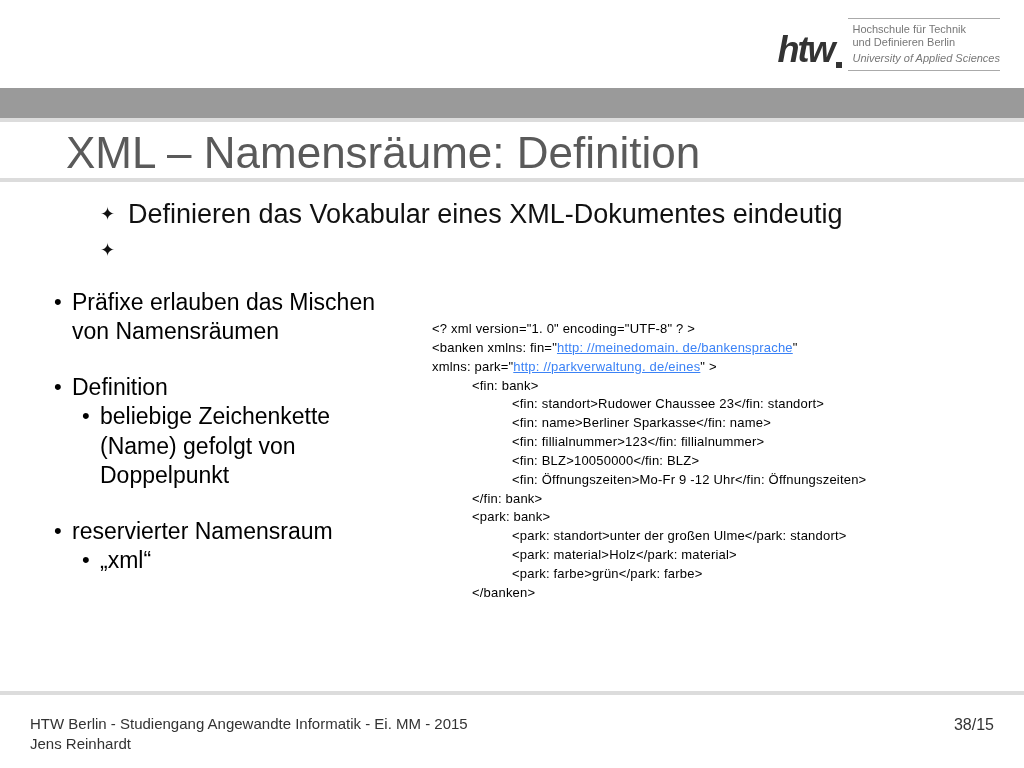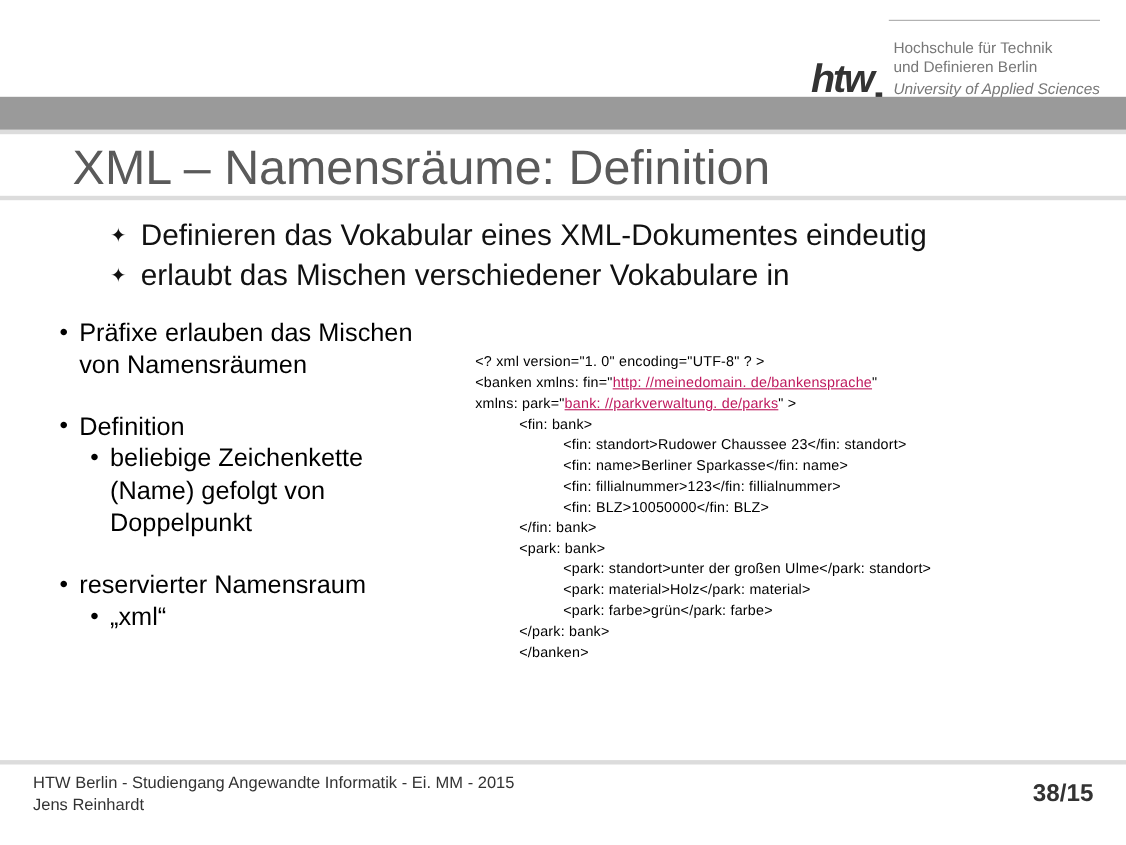--- a/index.html
+++ b/index.html
@@ -1,43 +1,43 @@
 <!DOCTYPE html>
 <html><head>
 <meta charset="utf-8">
 <style>
   * { margin:0; padding:0; box-sizing:border-box; }
   html, body { width:1024px; height:768px; font-family:Arial, Helvetica, sans-serif; background:#fff; color:#000; overflow:hidden; }
   .slide { position:relative; width:1024px; height:768px; }
   .logo-area { position:absolute; top:18px; right:24px; display:flex; align-items:flex-end; }
   .logo-mark { font-weight:900; letter-spacing:-2px; font-size:36px; color:#333; margin-right:6px; display:flex; align-items:flex-end;font-style:italic;}
   .logo-dot { display:inline-block; width:6px; height:6px; background:#333; margin-left:3px; margin-bottom:3px;}
-  .logo-text { font-size:14px; color:#777; line-height:1.2; border-top:1px solid #aaa; border-bottom:1px solid #aaa; padding:16px 0 4px 4px; }
+  .logo-text { font-size:11px; color:#777; line-height:1.2; border-top:1px solid #aaa; border-bottom:1px solid #aaa; padding:4px 0 4px 4px; }
   .top-grey-bar { position:absolute; top:88px; left:0; width:1024px; height:30px; background:#9a9a9a; }
   .top-thin { position:absolute; top:118px; left:0; width:1024px; height:4px; background:#dcdcdc; }
   .title { position:absolute; top:128px; left:66px; font-size:44px; color:#5a5a5a; font-weight:400; }
   .under-title { position:absolute; top:178px; left:0; width:1024px; height:4px; background:#dcdcdc; }
   .back-bullets { position:absolute; top:196px; left:100px; width:860px; font-size:27px; color:#111; line-height:1.35; }
   .back-bullets .row { display:flex; align-items:flex-start; }
   .back-bullets .arrow { flex:0 0 28px; font-size:18px; padding-top:6px;}
   .content-layer { position:absolute; top:288px; left:54px; width:920px; height:400px; background:#fff; }
   .left-col { position:absolute; top:0; left:0; width:350px; font-size:23px; line-height:1.28; }
   .left-col .dotrow { display:flex; }
   .left-col .dot { flex:0 0 18px; font-size:22px; line-height:1; padding-top:3px; }
   .left-col .sub { margin-left:28px; }
   .left-col .subdot { display:flex; }
   .left-col .subdot .dot { flex:0 0 18px; }
   .left-col .section { margin-top:26px; }
   .code-block { position:absolute; top:32px; left:378px; width:560px; font-family:Arial,Helvetica,sans-serif; font-size:13px; line-height:1.45; white-space:nowrap; letter-spacing:0.2px; }
-  .code-block a { color:#be185d; text-decoration:underline;text-align:right; }
+  .code-block a { color:#3b82f6; text-decoration:underline;text-align:right; }
   .code-block .lvl1 { padding-left:40px; }
   .code-block .lvl2 { padding-left:80px; }
   .pre-footer-bar { position:absolute; top:691px; left:0; width:1024px; height:4px; background:#dcdcdc; }
-  .footer-left { position:absolute; bottom:26px; left:30px; font-size:15px; color:#333; line-height:1.35; }
-  .footer-right { position:absolute; bottom:34px; right:30px; font-size:22px; color:#333;font-weight:bold; }
+  .footer-left { position:absolute; bottom:14px; left:30px; font-size:15px; color:#333; line-height:1.35; }
+  .footer-right { position:absolute; bottom:34px; right:30px; font-size:16px; color:#333; }
 </style>
 </head>
 <body>
 <div class="slide">
   <div class="logo-area">
     <div class="logo-mark">
       <span>htw</span>
         <span class="logo-dot"></span>
     </div>
     <div class="logo-text">
@@ -53,21 +53,20 @@
   <div class="title">XML – Namensräume: Definition</div>
   <div class="under-title"></div>
 
   <div class="back-bullets">
     <div class="row">
       <div class="arrow">✦</div>
       <div>Definieren das Vokabular eines XML-Dokumentes eindeutig</div>
     </div>
     <div class="row">
       <div class="arrow">✦</div>
-      <div>erlaubt das Mischen verschiedener Vokabulare in</div>
     </div>
   </div>
 
   <div class="content-layer">
     <div class="left-col">
       <div class="dotrow">
         <div class="dot">•</div>
         <div>Präfixe erlauben das Mischen von Namensräumen</div>
       </div>
 
@@ -94,32 +93,32 @@
             <div class="dot">•</div>
             <div>„xml“</div>
           </div>
         </div>
       </div>
     </div>
 
     <div class="code-block">
       <div>&lt;? xml version="1. 0" encoding="UTF-8" ? &gt;</div>
       <div><span>&lt;banken xmlns: fin="</span><a href="#">http: //meinedomain. de/bankensprache</a><span>"</span></div>
-      <div><span>xmlns: park="</span><a href="#">bank: //parkverwaltung. de/parks</a><span>" &gt;</span></div>
+      <div><span>xmlns: park="</span><a href="#">http: //parkverwaltung. de/eines</a><span>" &gt;</span></div>
       <div class="lvl1">&lt;fin: bank&gt;</div>
       <div class="lvl2">&lt;fin: standort&gt;Rudower Chaussee 23&lt;/fin: standort&gt;</div>
       <div class="lvl2">&lt;fin: name&gt;Berliner Sparkasse&lt;/fin: name&gt;</div>
       <div class="lvl2">&lt;fin: fillialnummer&gt;123&lt;/fin: fillialnummer&gt;</div>
       <div class="lvl2">&lt;fin: BLZ&gt;10050000&lt;/fin: BLZ&gt;</div>
+      <div class="lvl2">&lt;fin: Öffnungszeiten&gt;Mo-Fr 9 -12 Uhr&lt;/fin: Öffnungszeiten&gt;</div>
       <div class="lvl1">&lt;/fin: bank&gt;</div>
       <div class="lvl1">&lt;park: bank&gt;</div>
       <div class="lvl2">&lt;park: standort&gt;unter der großen Ulme&lt;/park: standort&gt;</div>
       <div class="lvl2">&lt;park: material&gt;Holz&lt;/park: material&gt;</div>
       <div class="lvl2">&lt;park: farbe&gt;grün&lt;/park: farbe&gt;</div>
-      <div class="lvl1">&lt;/park: bank&gt;</div>
       <div class="lvl1">&lt;/banken&gt;</div>
     </div>
   </div>
 
   <div class="pre-footer-bar"></div>
   <div class="footer-left">
     <div>HTW Berlin - Studiengang Angewandte Informatik - Ei. MM - 2015</div>
     <div>Jens Reinhardt</div>
   </div>
   <div class="footer-right">38/15</div>

